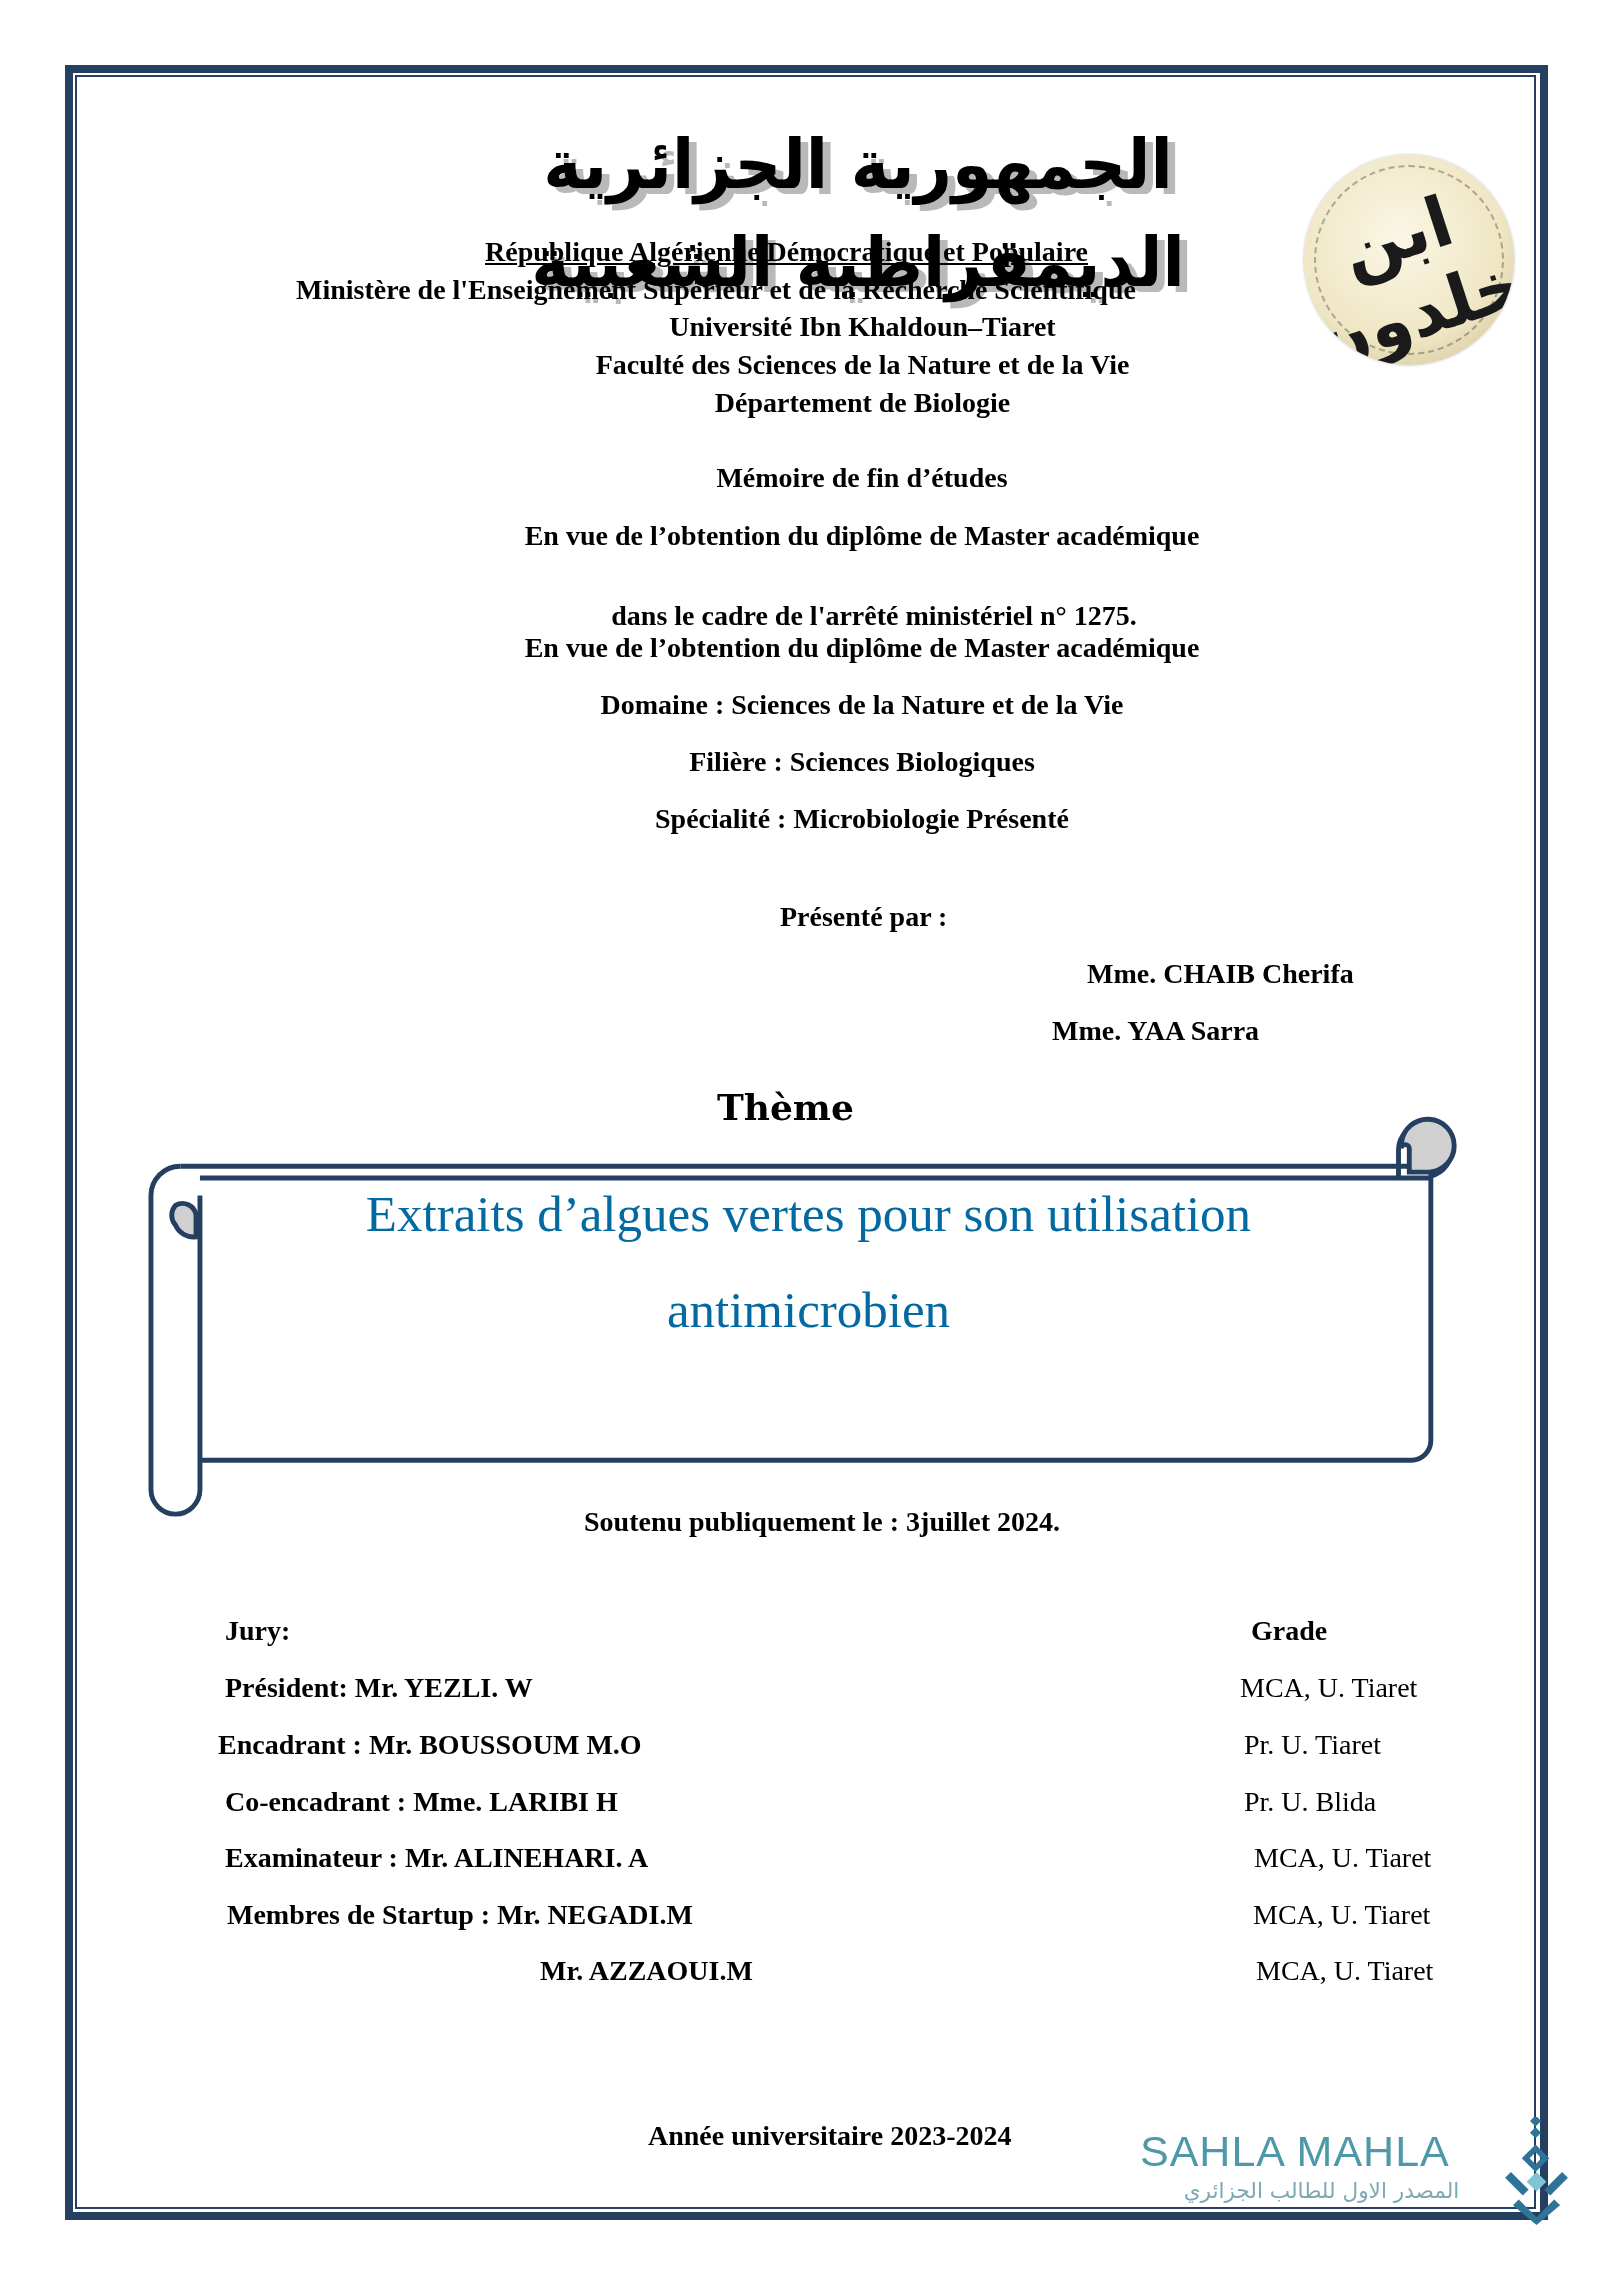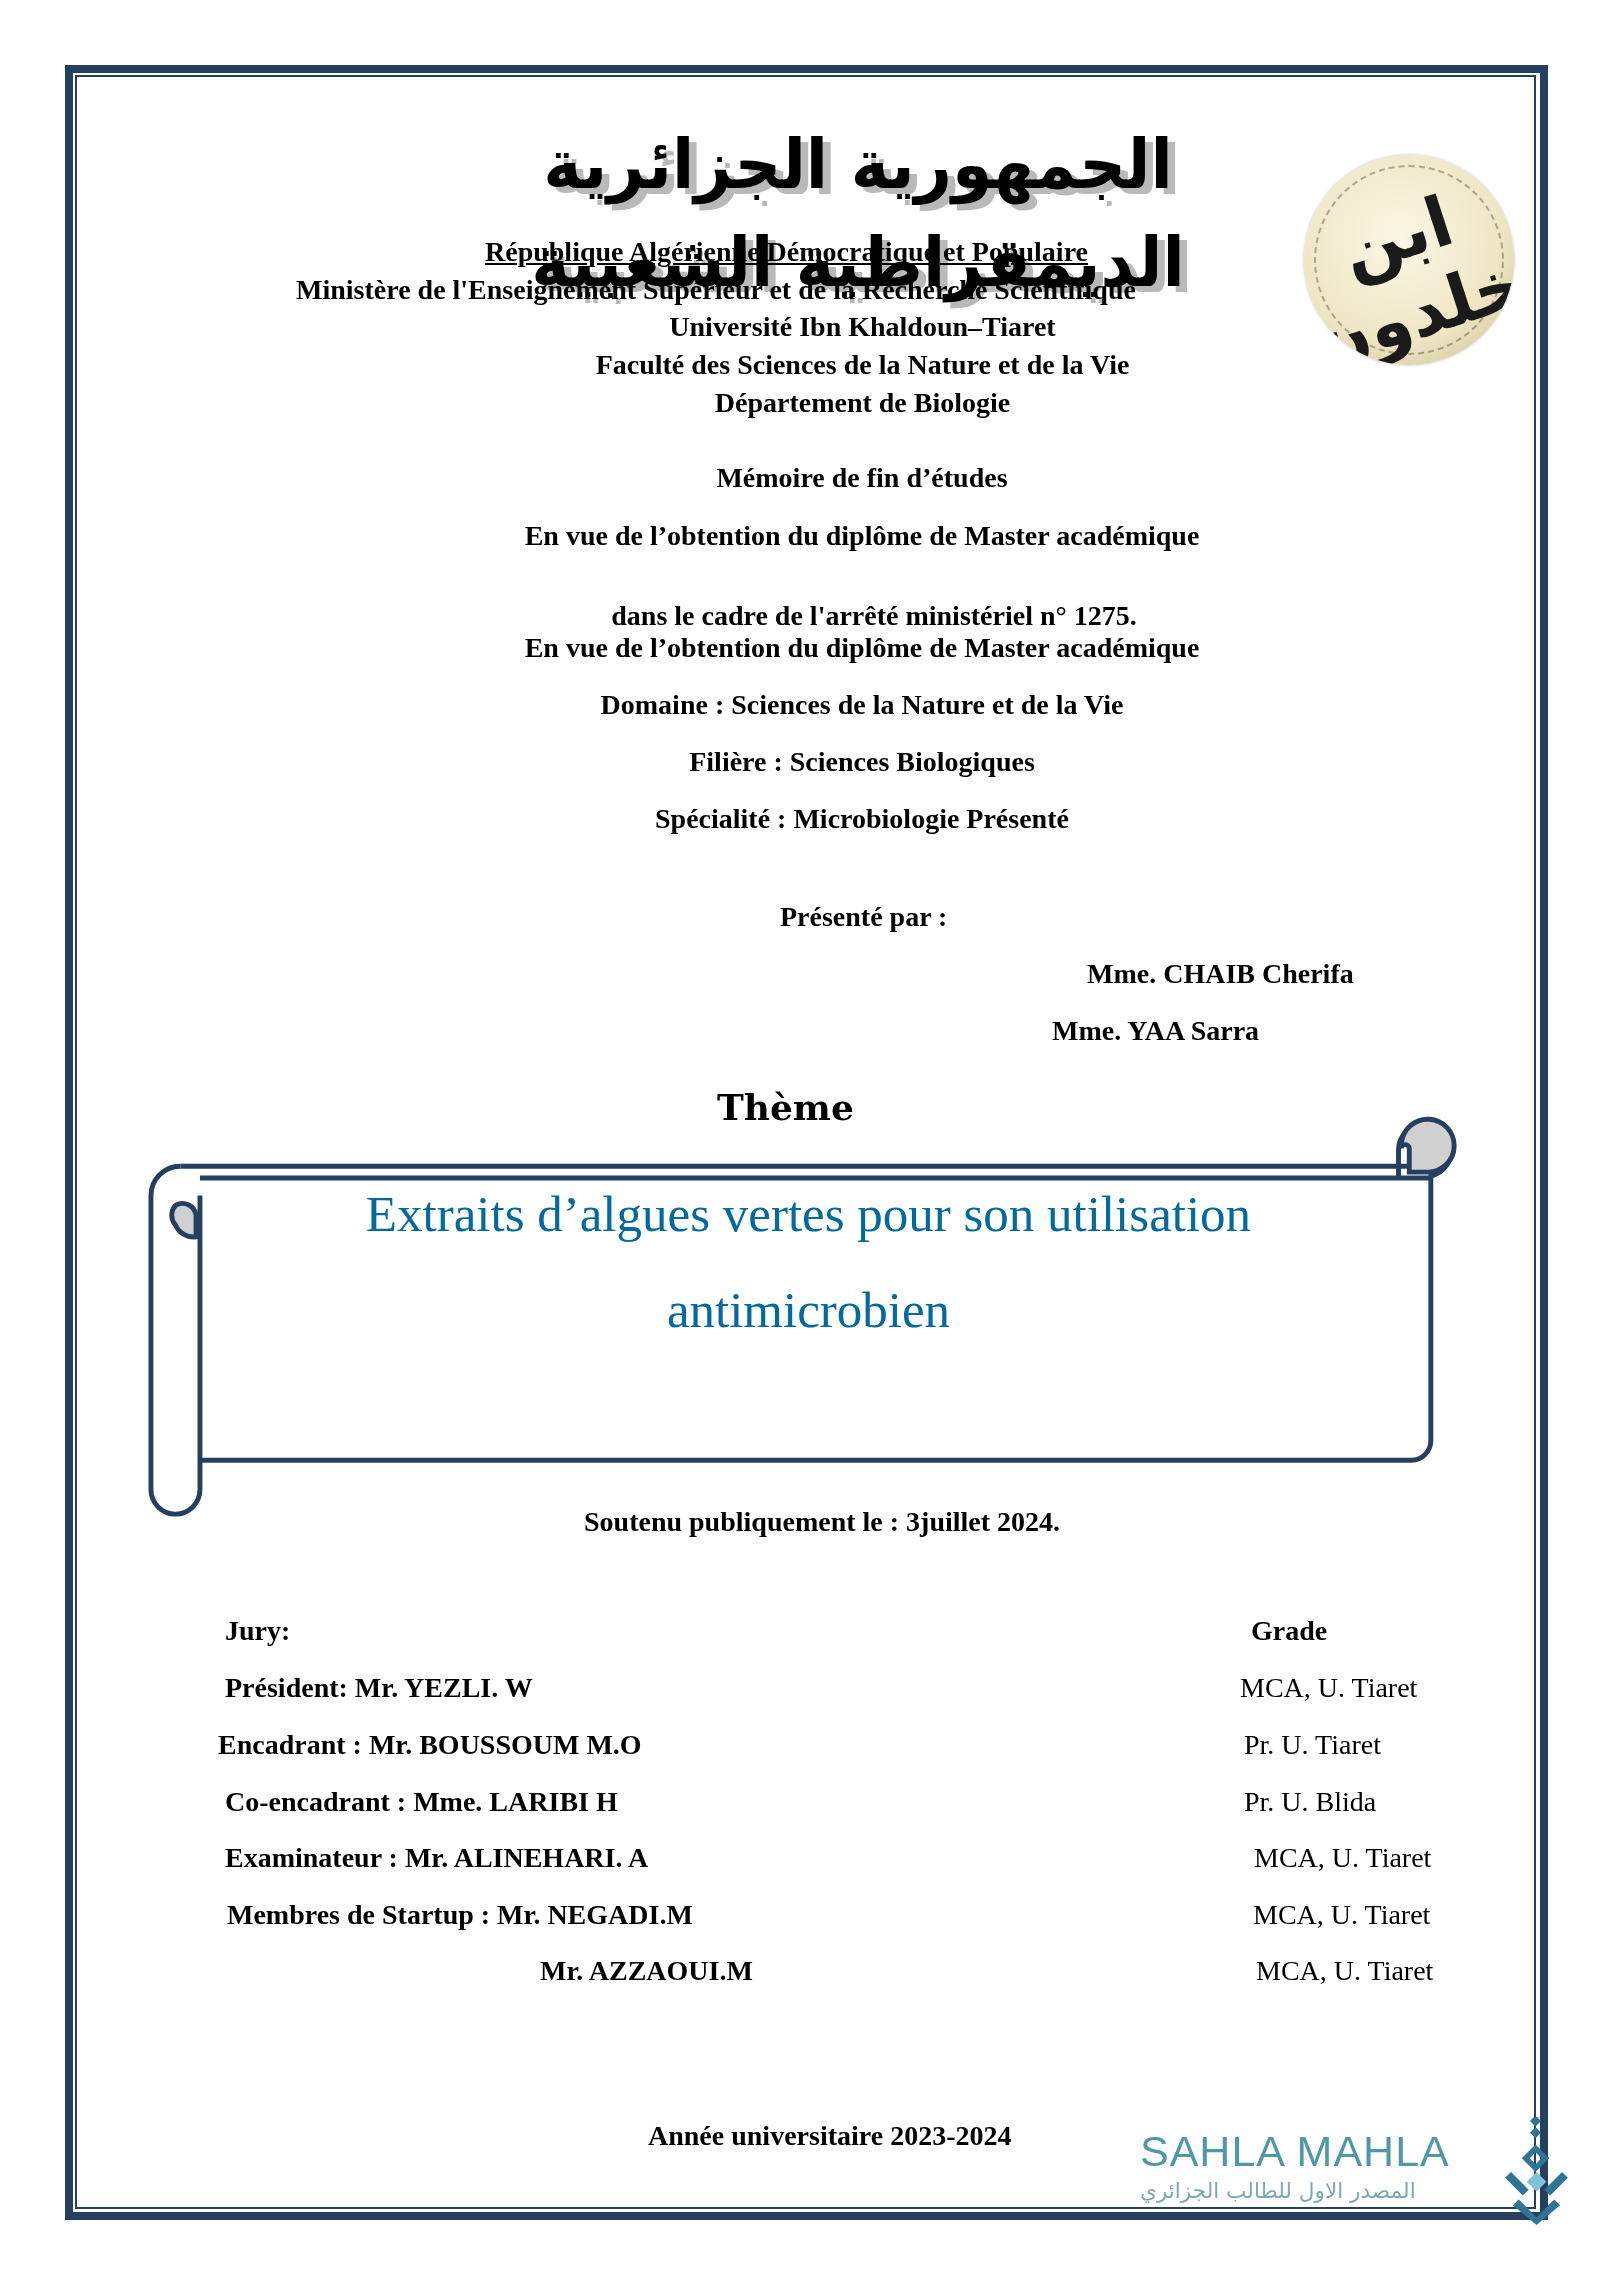--- a/index.html
+++ b/index.html
@@ -39,21 +39,21 @@
     .scroll-svg { position: absolute; left: 0; top: 0; }
     .title-text { position: absolute; left: 201px; top: 1166px; width: 1215px; text-align: center;
                   font-family: Liberation Serif, serif; font-size: 51px; line-height: 96px; color: #0369a1; }
 
     .jury { font-size: 28px; font-weight: bold; margin-left: 12px; }
     .grade { font-size: 28px; }
 
     .watermark { position: absolute; left: 1140px; top: 2127px; width: 421px; height: 88px; }
     .wm-latin { position: absolute; left: 0; top: 0; font-family: "Liberation Sans", sans-serif;
                 font-size: 43px; color: #4e98aa; letter-spacing: 1px; }
-    .wm-arabic { position: absolute; left: 0; top: 51px; width: 363px; text-align: left;
+    .wm-arabic { position: absolute; left: 0; top: 51px; width: 363px; text-align: center;
                  font-family: "DejaVu Sans", sans-serif; font-size: 21.6px; color: #7ea8b4; direction: rtl; }
     .wm-logo { position: absolute; left: 363px; top: -9.8px; }
   </style>
 </head>
 <body>
 
 <div class="border-outer"></div>
 <div class="border-inner"></div>
 
 <div class="arabic-title">الجمهورية الجزائرية الديمقراطية الشعبية</div>

